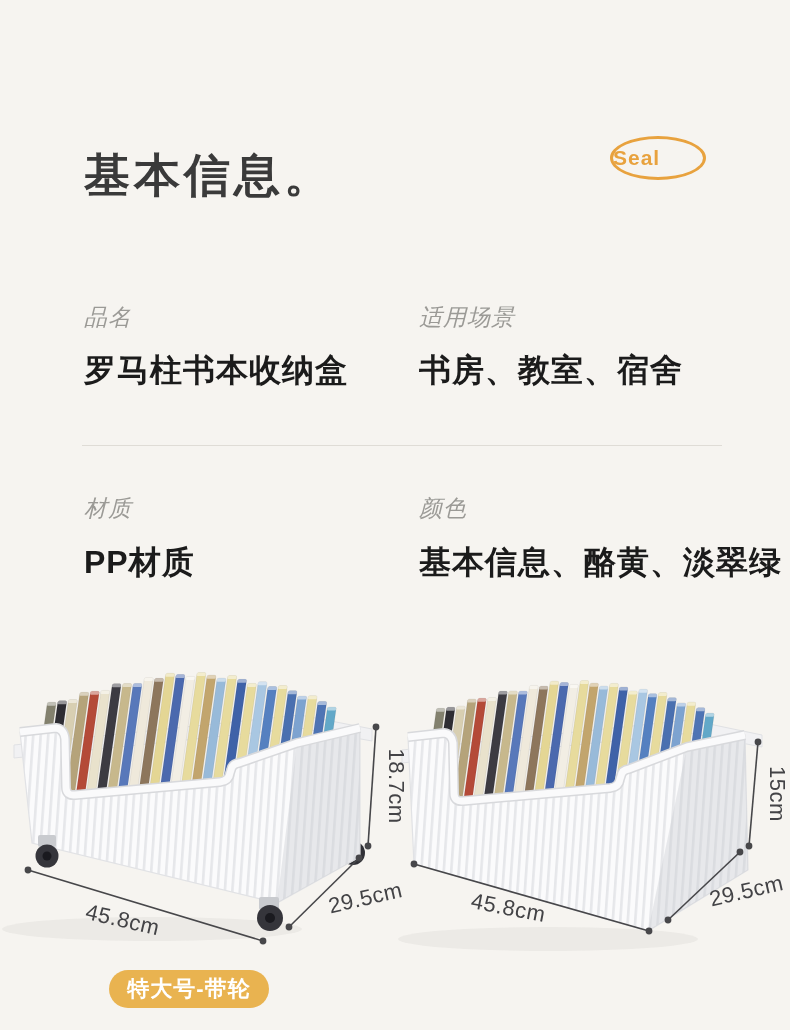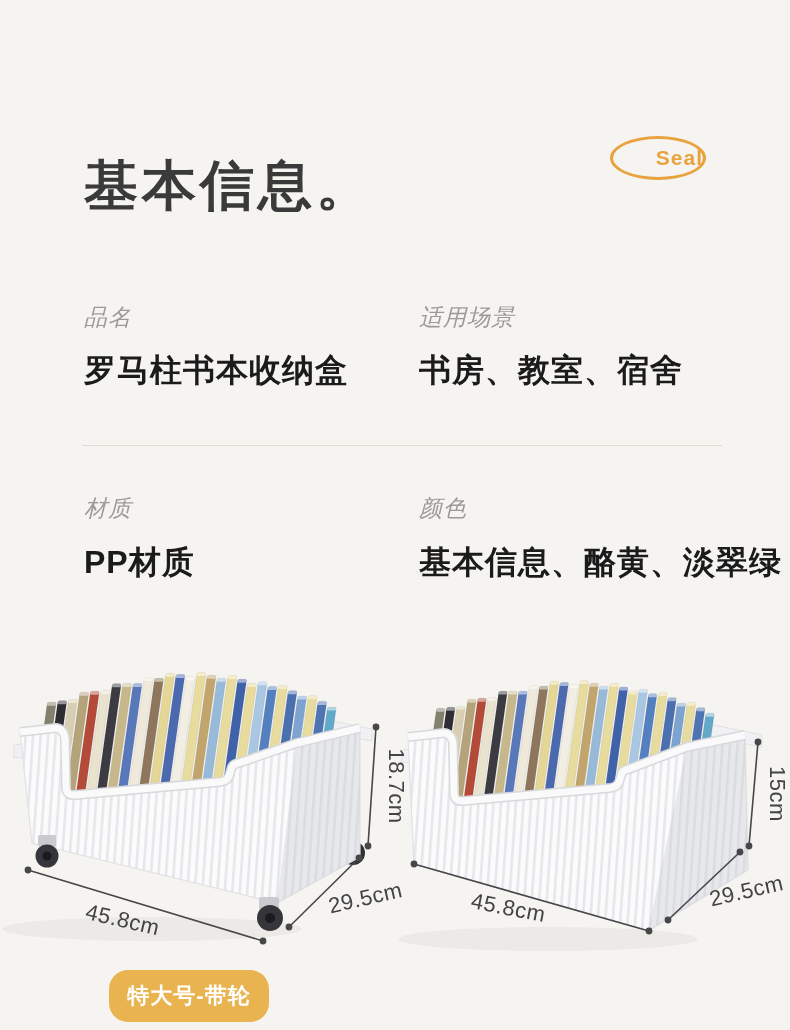--- a/index.html
+++ b/index.html
@@ -3,38 +3,38 @@
 <meta charset="utf-8">
 <style>
   html,body{margin:0;padding:0;background:#e9e7e3;}
   .page{
     position:relative;width:790px;height:1030px;margin:0 auto;
     background:#F6F4F0;overflow:hidden;
     font-family:"Liberation Sans","DejaVu Sans",sans-serif;
   }
   .title{
     position:absolute;left:84px;top:118px;
-    font-size:54px;font-weight:900;color:#3A3A3A;letter-spacing:4px;line-height:1.15;
+    font-size:46px;font-weight:900;color:#3A3A3A;letter-spacing:4px;line-height:1.15;
   }
   .seal{
     position:absolute;left:610px;top:136px;width:96px;height:44px;box-sizing:border-box;
     border:3px solid #E8A23E;border-radius:50%;
-    display:flex;align-items:center;justify-content:flex-end;
+    display:flex;align-items:center;justify-content:flex-start;
   }
   .seal-text{color:#E8A23E;font-size:21px;font-weight:800;letter-spacing:1px;}
   .spec-label{position:absolute;font-size:23px;color:#9B9A96;letter-spacing:1px;font-style:italic;}
   .spec-value{position:absolute;font-size:32px;font-weight:700;color:#1B1B1B;letter-spacing:1px;}
   .l-col{left:84px;} .r-col{left:419px;}
   .row1-label{top:302px;} .row1-value{top:349px;}
   .row2-label{top:493px;} .row2-value{top:541px;}
   .divider{position:absolute;left:82px;top:445px;width:640px;height:1px;background:#DFDCD6;}
   .products-svg{position:absolute;left:0;top:655px;overflow:visible;}
   .dim-label{font-size:22px;fill:#434346;font-weight:500;letter-spacing:0.5px;}
   .pill{
-    position:absolute;top:970px;height:52px;border-radius:19px;background:#E9B350;
+    position:absolute;top:970px;height:38px;border-radius:19px;background:#E9B350;
     color:#FFFFFF;font-size:22px;font-weight:700;letter-spacing:1px;
     display:flex;align-items:center;justify-content:center;
   }
   .pill-left{left:109px;width:160px;}
   .pill-right{left:482px;width:192px;}
 </style>
 </head>
 <body>
 
 <div class="page">

